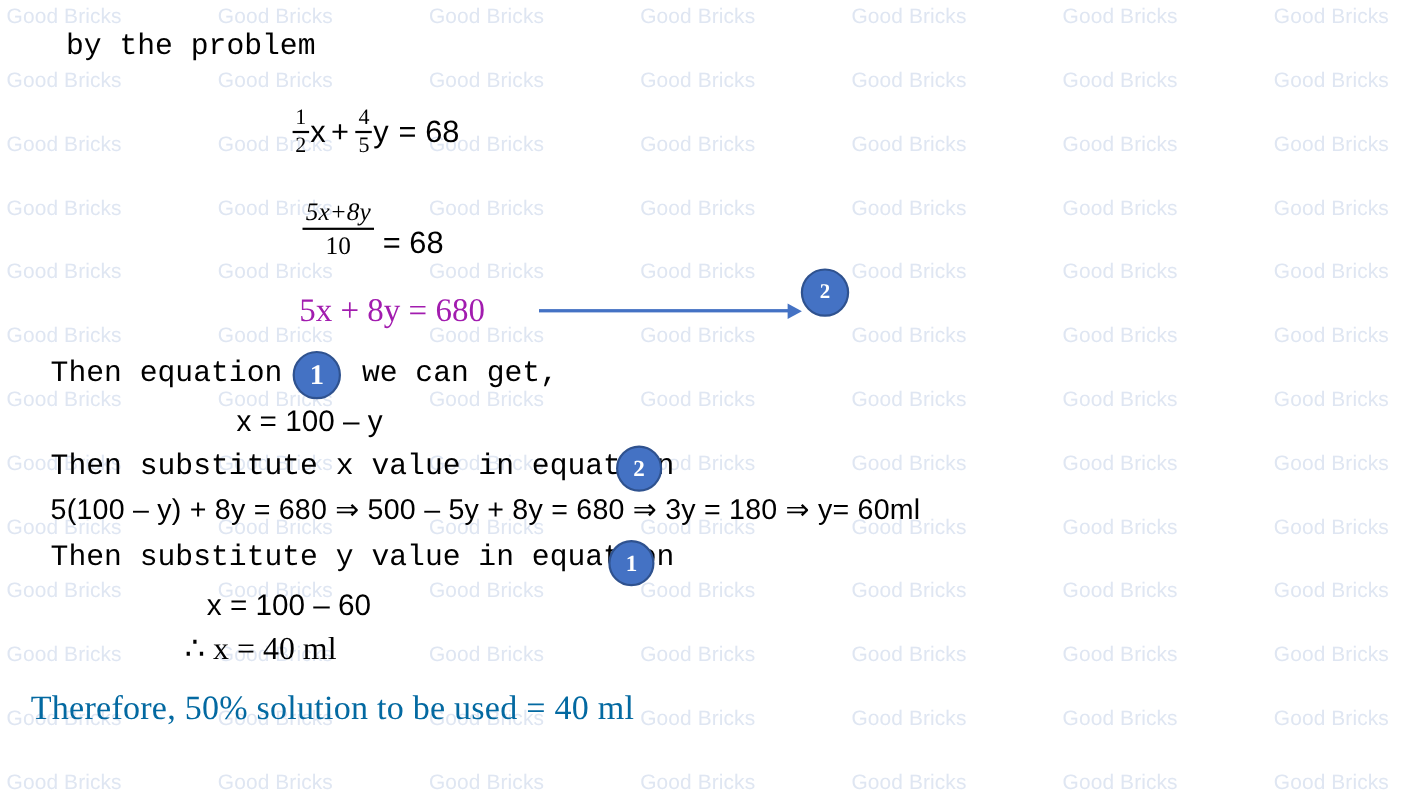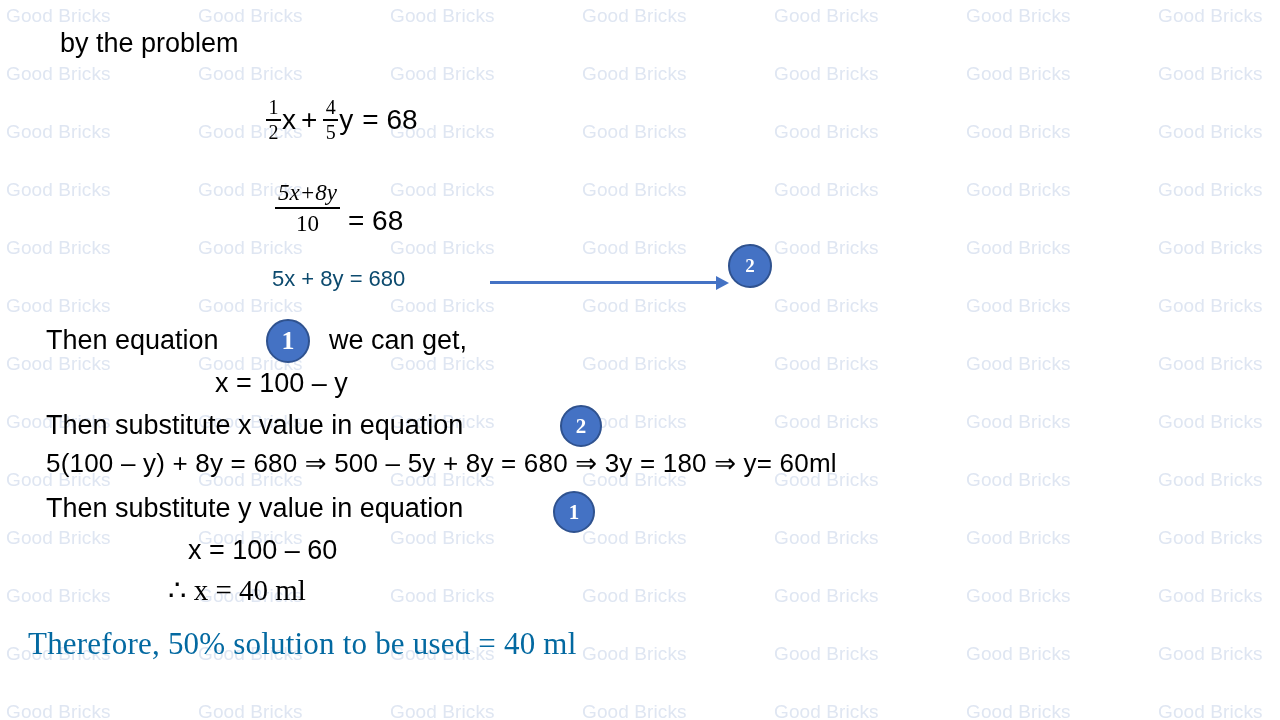--- a/index.html
+++ b/index.html
@@ -49,21 +49,21 @@
   }
 
   .line {
     position: absolute;
     white-space: nowrap;
     line-height: 1;
   }
 
   
   .prose {
-    font-family: Liberation Sans, sans-serif;
+    font-family: Liberation Mono, monospace;
     font-size: 27px;
     color: #000000;
   }
 
   .eqline {
     font-family: "Liberation Sans", sans-serif;
     font-size: 27px;
     color: #000000;
   }
 
@@ -153,23 +153,23 @@
   .it { font-style: italic; }
   .eq-tail {
     font-family: "Liberation Sans", sans-serif;
     font-size: 28px;
     margin-left: 8px;
   }
 
   
   .eq4 {
     position: absolute;
-    font-family: Liberation Sans, sans-serif;
-    font-size: 22px;
-    color: #0c4a6e;
+    font-family: Liberation Serif, serif;
+    font-size: 30px;
+    color: #a21caf;
     white-space: nowrap;
   }
 
   
   .arrow-wrap {
     position: absolute;
   }
   .arrow-line {
     position: absolute;
     height: 3px;

